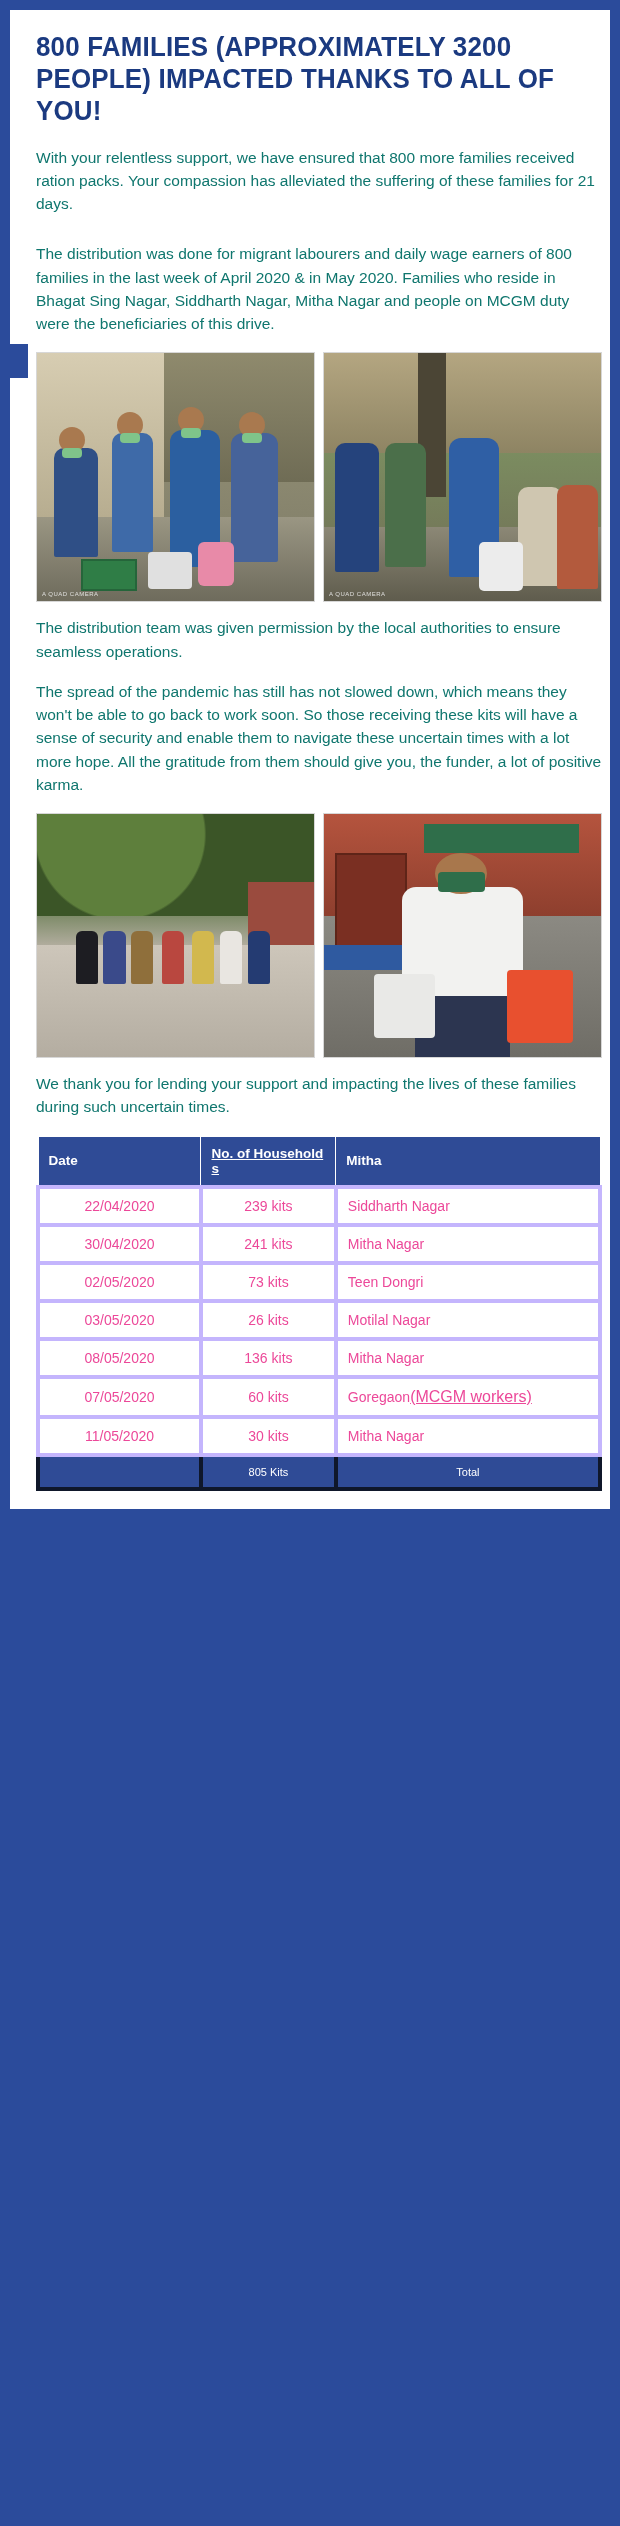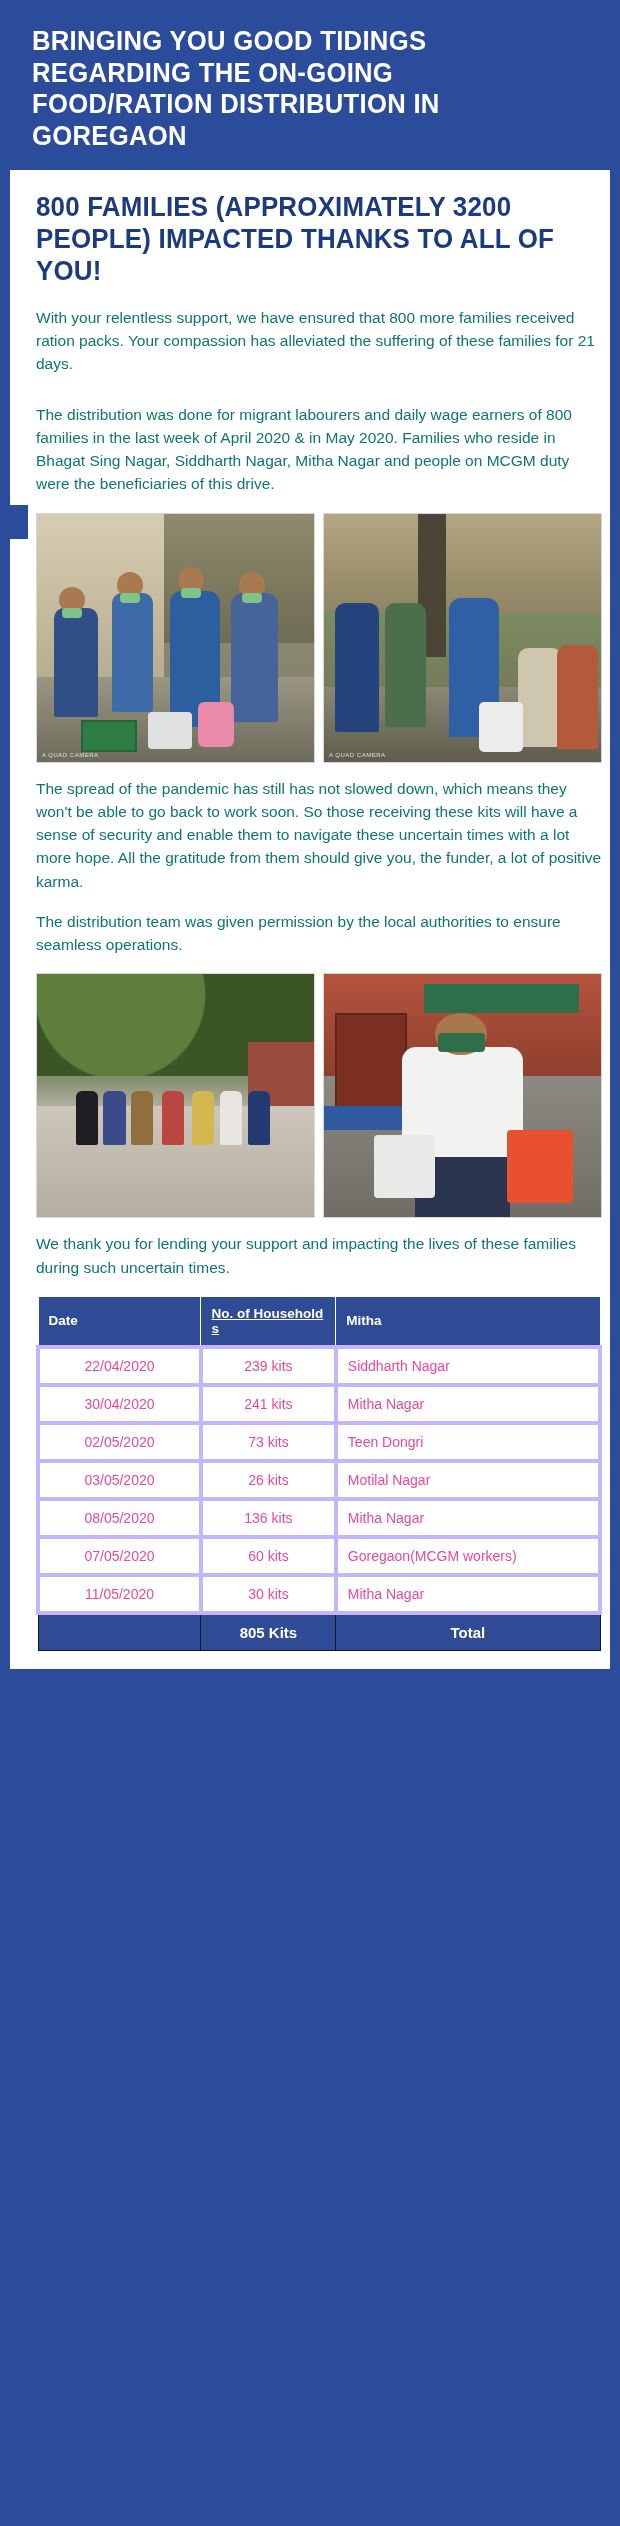--- a/index.html
+++ b/index.html
@@ -159,43 +159,40 @@
   }
   td {
     font-size: 14px;
     color: #ec4899;
     padding: 9px 10px;
     border: 4px solid #c4b5fd;
     background: #ffffff;
     white-space: nowrap;
   }
   td.center { text-align: center; }
-  td .sub { font-size: 14px; }
+  td .sub { font-size: 16px; text-decoration: underline; }
   tr.total td {
     background: #2f4b96;
     color: #ffffff;
-    font-weight: bold;
-    font-size: 15px;
+    font-weight: normal;
+    font-size: 11px;
     text-align: center;
-    border: 1px solid #0f172a;
+    border: 4px solid #0f172a;
   }
   .col-date { width: 29%; }
   .col-hh { width: 24%; text-decoration: underline; }
   .col-area { width: 47%; }
   .card-bottom { height: 18px; }
   .footer-strip { height: 14px; background: #2b4b9b; }
 </style>
 </head>
 <body>
 
 <div class="page">
 
-  <div class="header">
-    <h1>BRINGING YOU GOOD TIDINGS REGARDING THE ON-GOING FOOD/RATION DISTRIBUTION IN GOREGAON</h1>
-  </div>
 
   <div class="card">
 
     <div class="headline">800 FAMILIES (APPROXIMATELY 3200 PEOPLE) IMPACTED THANKS TO ALL OF YOU!</div>
 
     <p class="para">With your relentless support, we have ensured that 800 more families received ration packs.  Your compassion has alleviated the suffering of these families for 21 days.</p>
     <div class="gap-lg"></div>
     <p class="para">The distribution was done for migrant labourers and daily wage earners of 800 families in the last week of April 2020 &amp; in May 2020. Families who reside in Bhagat Sing Nagar, Siddharth Nagar, Mitha Nagar and people on MCGM duty were the beneficiaries of this drive.</p>
 
     <div class="photo-row">
@@ -235,22 +232,22 @@
             <div class="m2"></div>
             <div class="m3"></div>
           <div class="w1"></div>
             <div class="w2"></div>
             <div class="sack"></div>
         </div>
         <span class="photo-stamp">A QUAD CAMERA</span>
       </div>
     </div>
 
+    <p class="para">The distribution team was given permission by the local authorities to ensure seamless operations.</p>
     <p class="para">The spread of the pandemic has still has not slowed down, which means they won't be able to go back to work soon. So those receiving these kits will have a sense of security and enable them to navigate these uncertain times with a lot more hope. All the gratitude from them should give you, the funder, a lot of positive karma.</p>
-    <p class="para">The distribution team was given permission by the local authorities to ensure seamless operations.</p>
 
     <div class="photo-row">
       <div class="photo" style="height:245px">
         <div class="scene sceneC">
           <div class="canopy"></div>
             <div class="bldg"></div>
             <div class="lane"></div>
           <div class="q qa"></div>
             <div class="q qb"></div>
             <div class="q qc"></div>

